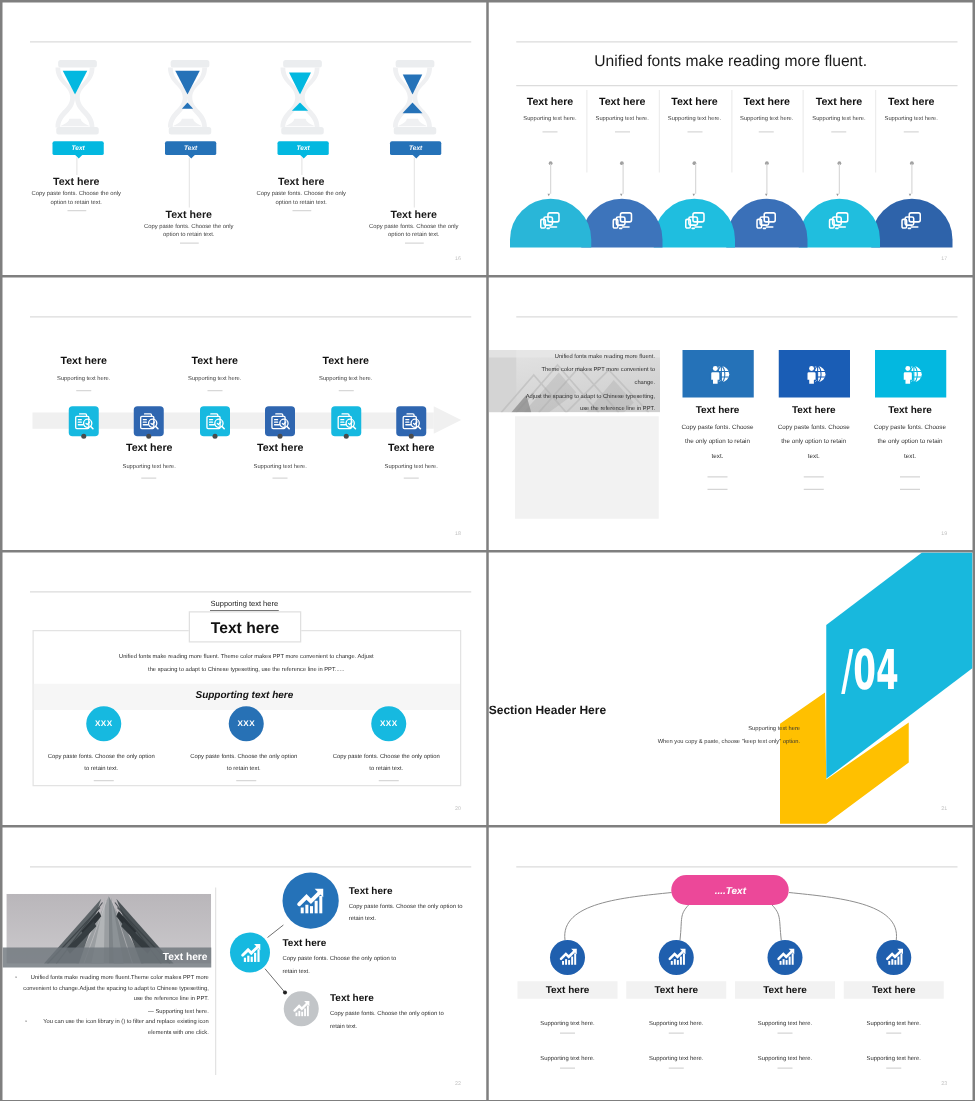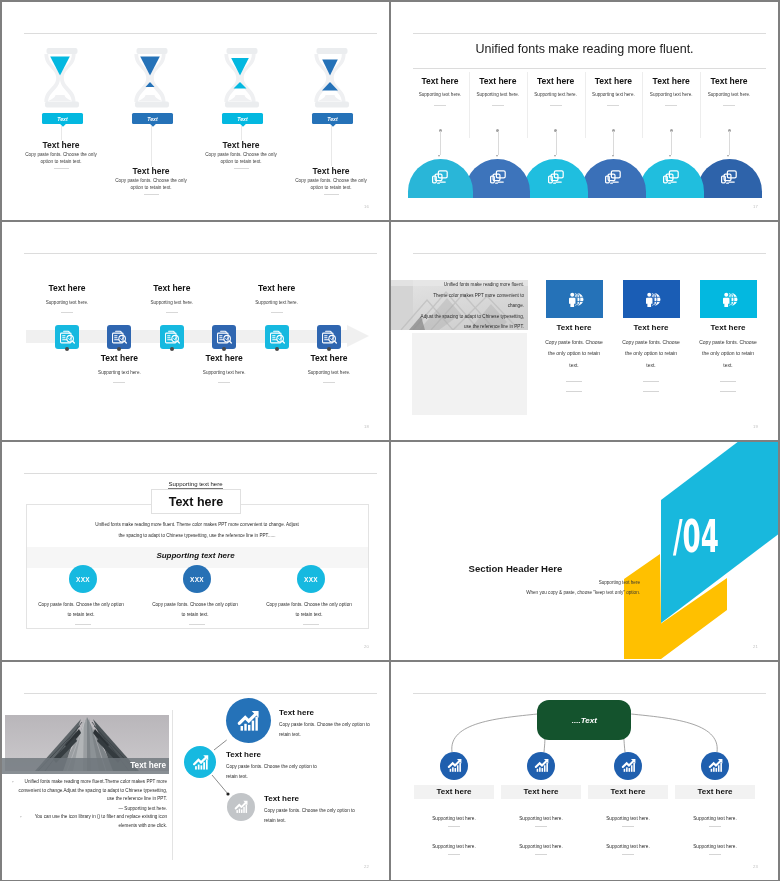--- a/index.html
+++ b/index.html
@@ -51,21 +51,21 @@
   .s5para{position:absolute;left:92px;top:77px;width:206px;text-align:center;font-size:4.6px;color:#2b2b2b;line-height:2.5}
   .s5band{position:absolute;left:25px;top:105px;width:341px;height:21px;background:#f6f6f6}
   .s5bandtxt{position:absolute;left:0;right:0;top:109px;text-align:center;font-size:8px;font-style:italic;font-weight:bold;color:#111}
   .s5circ{position:absolute;width:28px;height:28px;border-radius:50%;display:flex;align-items:center;justify-content:center;font-size:6.5px;font-weight:bold;color:#fff;letter-spacing:.3px}
   .s5bdy{position:absolute;width:86px;text-align:center;font-size:4.7px;color:#2b2b2b;line-height:2.2}
   .s5dash{position:absolute;width:16px;height:1px;background:#d8d8d8}
 
   
   .s6svg{position:absolute;left:0;top:0}
   .s6num{position:absolute;font-size:44px;font-weight:bold;color:#fff;letter-spacing:0px;font-family:"Liberation Sans Narrow","DejaVu Sans Condensed","Liberation Sans",sans-serif;z-index:5;transform:scaleX(0.66);transform-origin:left center;line-height:1}
-  .s6ttl{position:absolute;font-size:9.6px;font-weight:bold;color:#1a1a1a;text-align:center}
+  .s6ttl{position:absolute;font-size:9.6px;font-weight:bold;color:#1a1a1a;text-align:left}
   .s6sub{position:absolute;font-size:4.6px;color:#333;text-align:right}
   .s6note{position:absolute;font-size:4.6px;color:#333;text-align:right}
 
   
   .s7photo{position:absolute;overflow:hidden}
   .s7band{position:absolute;background:#6f767c;opacity:.82}
   .s7lbl{position:absolute;color:#fff;font-size:8.2px;font-weight:bold;text-align:right}
   .s7bul{position:absolute;font-size:4.6px;color:#2b2b2b;line-height:1.86;text-align:right}
   .s7circ{position:absolute;border-radius:50%;display:flex;align-items:center;justify-content:center}
   .s7ttl{position:absolute;font-size:8px;font-weight:bold;color:#111}
@@ -608,21 +608,21 @@
     <div class="pno">22</div>
   </div>
   <div class="slide s8">
     <div class="hdr"></div>
     <svg style="position:absolute;left:0;top:0" width="387" height="218">
       <path d="M146.3,52.0 C108.3,56.0 57.0,60.0 61.0,90.0" fill="none" stroke="#8e8e8e" stroke-width="0.8"></path>
       <path d="M160.3,61.5 C152.3,70.0 155.0,72.0 153.0,90.0" fill="none" stroke="#8e8e8e" stroke-width="0.8"></path>
       <path d="M226.2,61.5 C234.2,70.0 232.0,72.0 234.0,90.0" fill="none" stroke="#8e8e8e" stroke-width="0.8"></path>
       <path d="M240.2,52.0 C278.2,56.0 330.0,60.0 326.0,90.0" fill="none" stroke="#8e8e8e" stroke-width="0.8"></path>
     </svg>
-    <div class="s8root" style="left:146.3px;top:38.4px;width:94px;height:40px;background:#14532d">
+    <div class="s8root" style="left:146.3px;top:38.4px;width:94px;height:24px;background:#ec4899">
       <span>....Text</span>
     </div>
     <div class="s8circ" style="left:49px;top:89.9px;width:28px;height:28px;background:#1f5fae">
       <svg viewBox="0 0 28 28" width="17" height="17">
       <g fill="#fff">
         <rect x="6.0" y="19.4" width="2.6" height="5.0"></rect>
         <rect x="10.0" y="17.0" width="2.6" height="7.4"></rect>
         <rect x="14.0" y="18.2" width="2.6" height="6.2"></rect>
         <rect x="18.0" y="13.6" width="2.6" height="10.8"></rect>
         <rect x="22.0" y="9.4" width="2.6" height="15.0"></rect>

